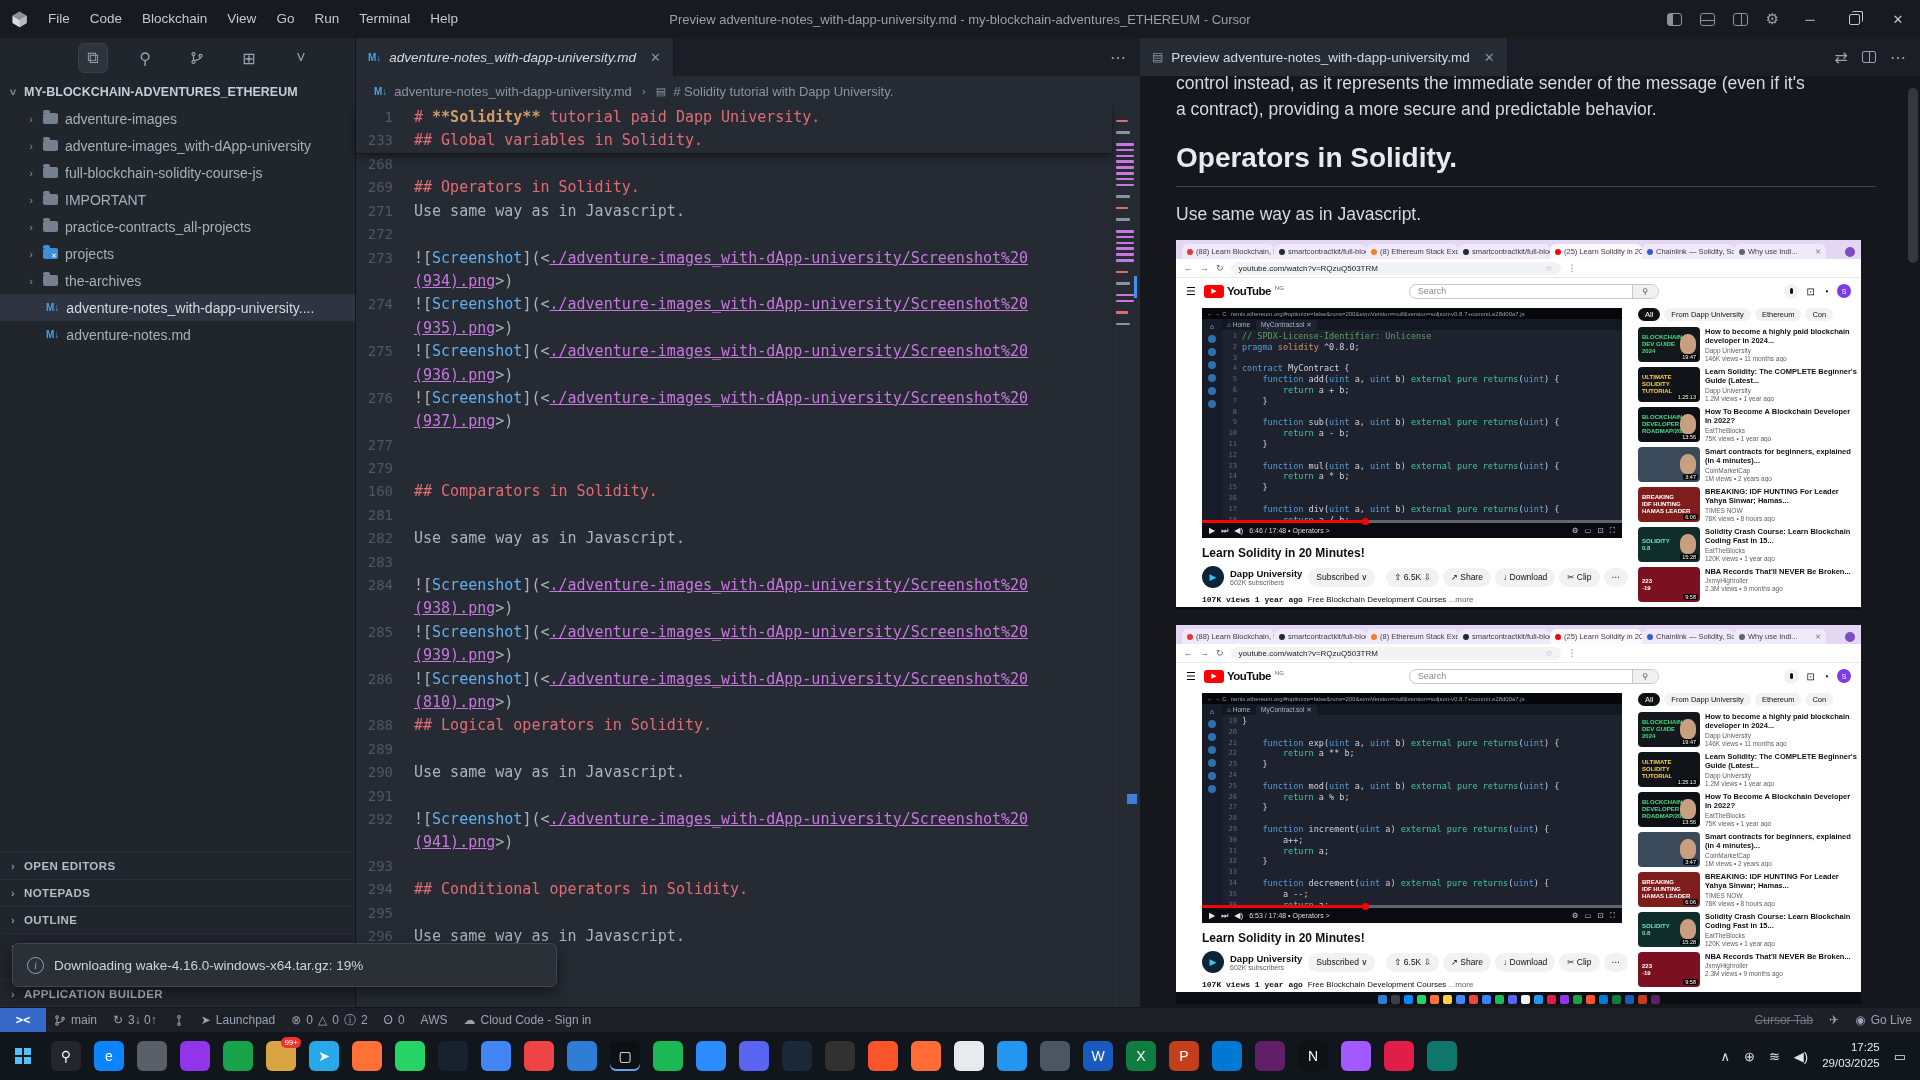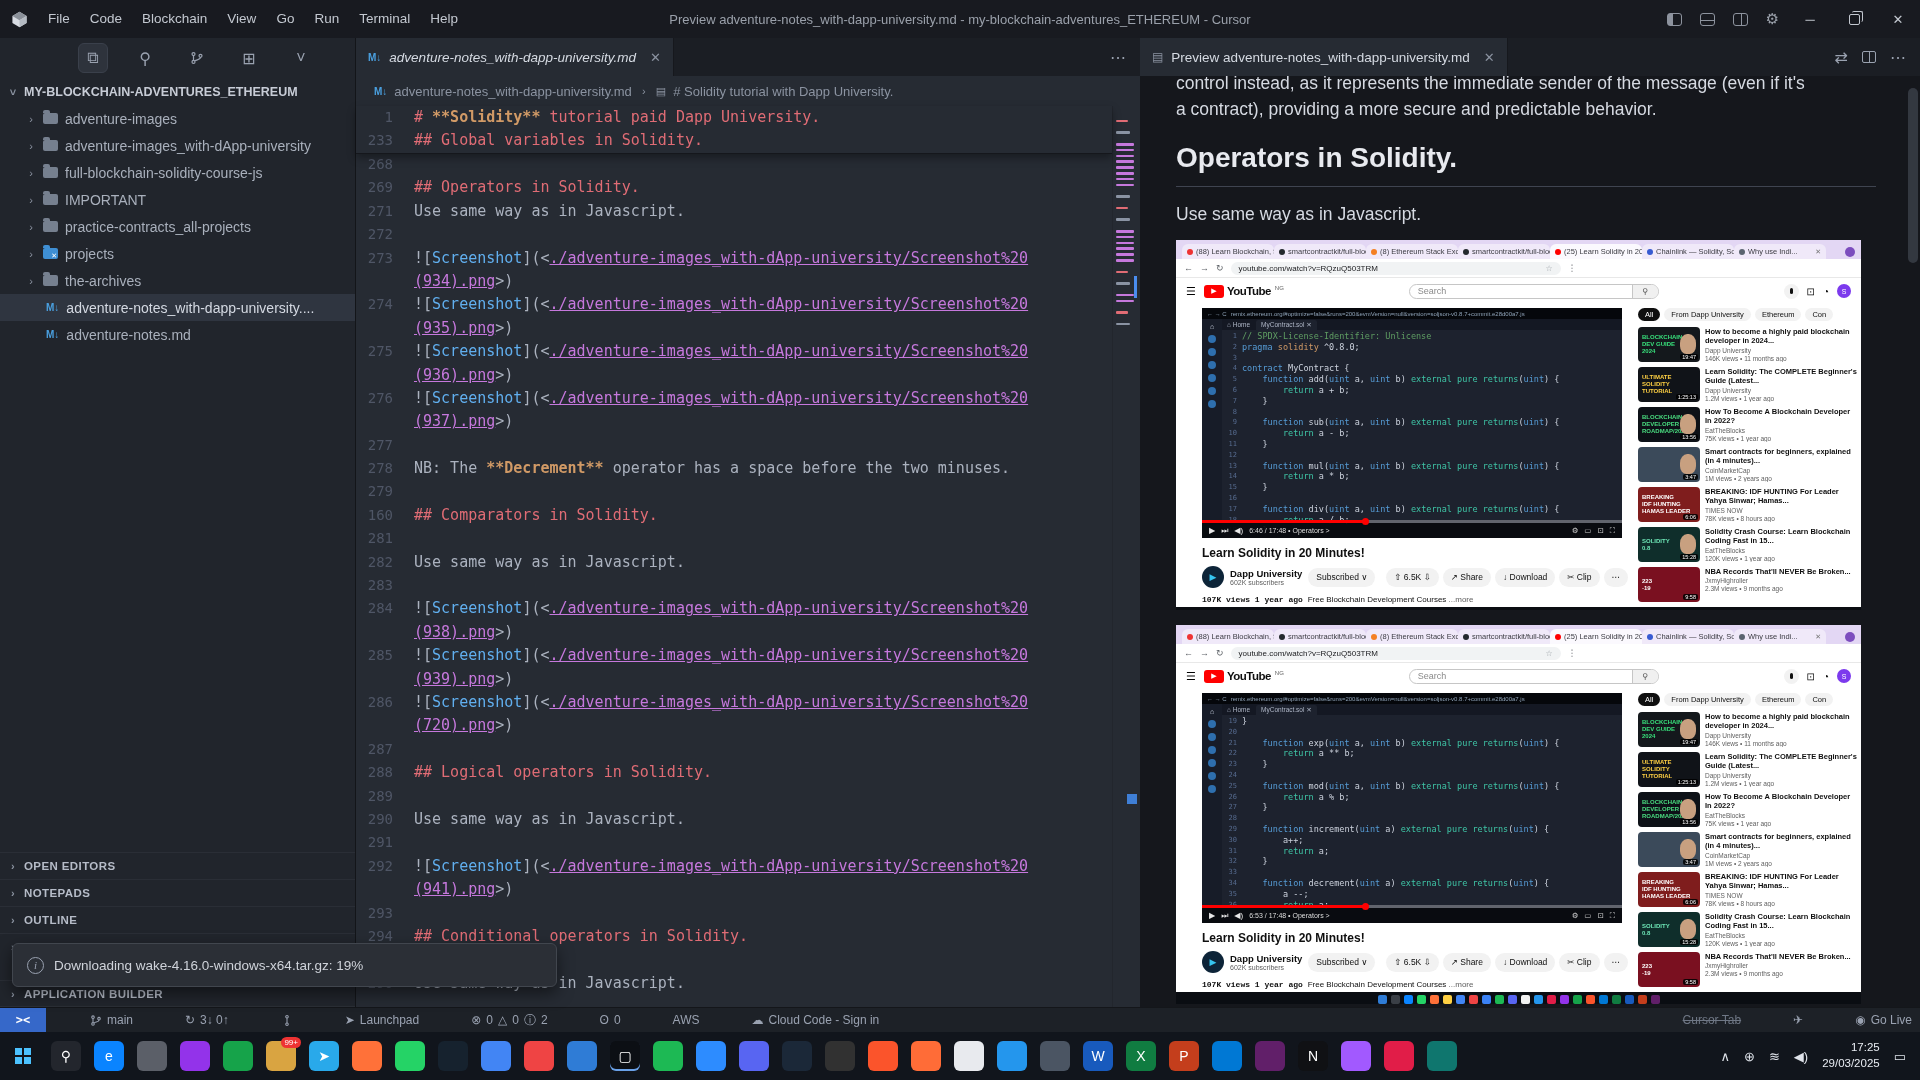--- a/index.html
+++ b/index.html
@@ -154,21 +154,21 @@
   .smeta .st { font-size:7.5px; font-weight:bold; color:#0f0f0f; line-height:1.25; max-height:19px; overflow:hidden; }
   .smeta .sc, .smeta .sv { font-size:6.5px; color:#606060; margin-top:1px; }
   .stbar { height:14px; background:#0a0d12; display:flex; align-items:center; justify-content:center; gap:4px; }
   .sti { width:9px; height:9px; border-radius:2px; }
 
   
   #statusbar { position:absolute; left:0; top:1007px; width:1920px; height:25px; background:#1d2127;
     display:flex; align-items:center; color:#9aa2b1; font-size:12px; border-top:1px solid #14161a; }
   #remote { width:46px; height:100%; background:#3668c9; color:#fff; display:flex; align-items:center; justify-content:center;
     font-family:"DejaVu Sans Mono", monospace; font-size:12px; font-weight:bold; }
-  .sb-item { display:flex; align-items:center; gap:5px; padding:0 8px; height:100%; white-space:nowrap;margin-left:36px; }
+  .sb-item { display:flex; align-items:center; gap:5px; padding:0 8px; height:100%; white-space:nowrap; }
   .sb-ic { font-size:12px; }
   #sb-right { margin-left:auto; display:flex; height:100%; align-items:center; }
   #cursor-tab { text-decoration:line-through; color:#6f7785; }
 
   
   #toast { position:absolute; left:12px; top:943px; width:545px; height:44px; background:#2b2f36; border:1px solid #41464e;
     border-radius:6px; box-shadow:0 6px 16px rgba(0,0,0,.5); display:flex; align-items:center; gap:10px; padding:0 14px; z-index:9; }
   #toast .i { width:17px; height:17px; border:1.4px solid #9aa2b1; border-radius:50%; color:#9aa2b1; font-size:11px;
     display:flex; align-items:center; justify-content:center; font-style:italic; font-family:"Liberation Serif", serif; flex:none; }
   #toast .t { color:#cfd3da; font-size:13.5px; }
@@ -341,33 +341,31 @@
           <div class="erow"><span class="ln">272</span><span class="ct"></span></div>
           <div class="erow"><span class="ln">273</span><span class="ct"><span class="tk-p">![</span><span class="tk-l">Screenshot</span><span class="tk-p">](&lt;</span><span class="tk-u">./adventure-images_with-dApp-university/Screenshot%20</span></span></div>
           <div class="erow"><span class="ln"></span><span class="ct"><span class="tk-u">(934).png</span><span class="tk-p">&gt;)</span></span></div>
           <div class="erow"><span class="ln">274</span><span class="ct"><span class="tk-p">![</span><span class="tk-l">Screenshot</span><span class="tk-p">](&lt;</span><span class="tk-u">./adventure-images_with-dApp-university/Screenshot%20</span></span></div>
           <div class="erow"><span class="ln"></span><span class="ct"><span class="tk-u">(935).png</span><span class="tk-p">&gt;)</span></span></div>
           <div class="erow"><span class="ln">275</span><span class="ct"><span class="tk-p">![</span><span class="tk-l">Screenshot</span><span class="tk-p">](&lt;</span><span class="tk-u">./adventure-images_with-dApp-university/Screenshot%20</span></span></div>
           <div class="erow"><span class="ln"></span><span class="ct"><span class="tk-u">(936).png</span><span class="tk-p">&gt;)</span></span></div>
           <div class="erow"><span class="ln">276</span><span class="ct"><span class="tk-p">![</span><span class="tk-l">Screenshot</span><span class="tk-p">](&lt;</span><span class="tk-u">./adventure-images_with-dApp-university/Screenshot%20</span></span></div>
           <div class="erow"><span class="ln"></span><span class="ct"><span class="tk-u">(937).png</span><span class="tk-p">&gt;)</span></span></div>
           <div class="erow"><span class="ln">277</span><span class="ct"></span></div>
-          <div class="erow"><span class="ln">278</span><span class="ct"><span class="tk-p">NB: The </span><span class="tk-b">**Decrement**</span><span class="tk-p"> operator has a space before the two minuses.</span></span></div>
           <div class="erow"><span class="ln">279</span><span class="ct"></span></div>
           <div class="erow"><span class="ln">160</span><span class="ct"><span class="tk-h">## Comparators in Solidity.</span></span></div>
           <div class="erow"><span class="ln">281</span><span class="ct"></span></div>
           <div class="erow"><span class="ln">282</span><span class="ct"><span class="tk-p">Use same way as in Javascript.</span></span></div>
           <div class="erow"><span class="ln">283</span><span class="ct"></span></div>
           <div class="erow"><span class="ln">284</span><span class="ct"><span class="tk-p">![</span><span class="tk-l">Screenshot</span><span class="tk-p">](&lt;</span><span class="tk-u">./adventure-images_with-dApp-university/Screenshot%20</span></span></div>
           <div class="erow"><span class="ln"></span><span class="ct"><span class="tk-u">(938).png</span><span class="tk-p">&gt;)</span></span></div>
           <div class="erow"><span class="ln">285</span><span class="ct"><span class="tk-p">![</span><span class="tk-l">Screenshot</span><span class="tk-p">](&lt;</span><span class="tk-u">./adventure-images_with-dApp-university/Screenshot%20</span></span></div>
           <div class="erow"><span class="ln"></span><span class="ct"><span class="tk-u">(939).png</span><span class="tk-p">&gt;)</span></span></div>
           <div class="erow"><span class="ln">286</span><span class="ct"><span class="tk-p">![</span><span class="tk-l">Screenshot</span><span class="tk-p">](&lt;</span><span class="tk-u">./adventure-images_with-dApp-university/Screenshot%20</span></span></div>
-          <div class="erow"><span class="ln"></span><span class="ct"><span class="tk-u">(720).png</span><span class="tk-p">&gt;)</span></span></div>
-          <div class="erow"><span class="ln">287</span><span class="ct"></span></div>
+          <div class="erow"><span class="ln"></span><span class="ct"><span class="tk-u">(810).png</span><span class="tk-p">&gt;)</span></span></div>
           <div class="erow"><span class="ln">288</span><span class="ct"><span class="tk-h">## Logical operators in Solidity.</span></span></div>
           <div class="erow"><span class="ln">289</span><span class="ct"></span></div>
           <div class="erow"><span class="ln">290</span><span class="ct"><span class="tk-p">Use same way as in Javascript.</span></span></div>
           <div class="erow"><span class="ln">291</span><span class="ct"></span></div>
           <div class="erow"><span class="ln">292</span><span class="ct"><span class="tk-p">![</span><span class="tk-l">Screenshot</span><span class="tk-p">](&lt;</span><span class="tk-u">./adventure-images_with-dApp-university/Screenshot%20</span></span></div>
           <div class="erow"><span class="ln"></span><span class="ct"><span class="tk-u">(941).png</span><span class="tk-p">&gt;)</span></span></div>
           <div class="erow"><span class="ln">293</span><span class="ct"></span></div>
           <div class="erow"><span class="ln">294</span><span class="ct"><span class="tk-h">## Conditional operators in Solidity.</span></span></div>
           <div class="erow"><span class="ln">295</span><span class="ct"></span></div>
           <div class="erow"><span class="ln">296</span><span class="ct"><span class="tk-p">Use same way as in Javascript.</span></span></div>

